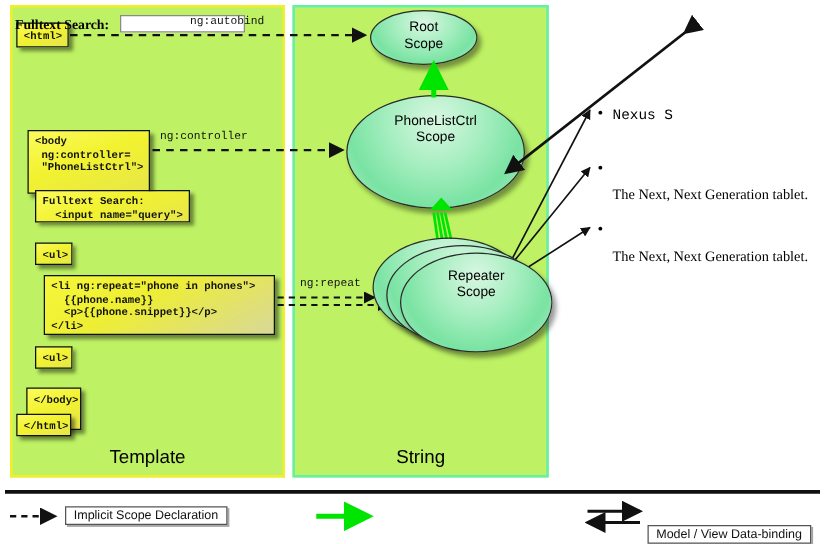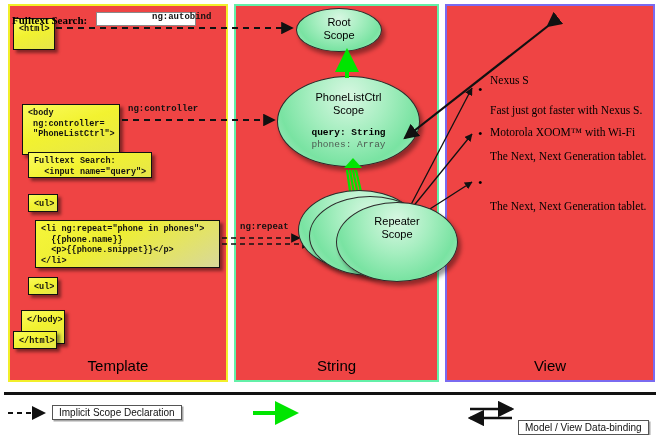--- a/index.html
+++ b/index.html
@@ -3,21 +3,21 @@
 <meta charset="utf-8">
 <style>
   html,body{margin:0;padding:0;background:#fff;}
   body{
     width:660px;height:435px;position:relative;overflow:hidden;
     font-family:"Liberation Sans", sans-serif;
   }
   #stage{position:absolute;left:0;top:0;width:660px;height:435px;}
 
   
-  .panel{position:absolute;background:#ef4444;box-sizing:border-box;}
+  .panel{position:absolute;background:#bef264;box-sizing:border-box;}
   #panel-template{left:8px;top:4px;width:220px;height:378px;border:2px solid #f2ef2a;}
   #panel-model{left:234px;top:4px;width:205px;height:378px;border:2px solid #63f0a8;}
   #panel-view{left:445px;top:4px;width:210px;height:378px;border:2px solid #7a6af0;}
 
   .panel-title{
     position:absolute;width:100%;text-align:center;bottom:6px;
     font-size:15px;color:#000;font-family:"Liberation Sans",sans-serif;
   }
 
   
@@ -29,21 +29,21 @@
     font-size:8.5px;line-height:10.5px;color:#111;
     padding:3px 5px;white-space:pre;
     box-shadow:3px 3px 3px rgba(0,0,0,0.45);
     font-weight:bold;
   }
   .codebox.grad2{
     background:linear-gradient(150deg,#f6f63a 0%,#eeee33 40%,#d8d89a 100%);
   }
   .conn-label{
     position:absolute;font-family:"Liberation Mono","DejaVu Sans Mono",monospace;
-    font-size:9px;font-weight:bold;color:#111;white-space:nowrap;
+    font-size:9px;font-weight:normal;color:#111;white-space:nowrap;
   }
 
   
   .scope{
     position:absolute;border-radius:50%;
     border:1.5px solid #2b2b2b;
     background:radial-gradient(ellipse at 50% 22%, #d8f7e2 0%, #a6eec0 38%, #79e3a2 70%, #b9eccd 100%);
     box-shadow:3px 4px 4px rgba(0,0,0,0.4);
     text-align:center;color:#000;
   }
@@ -82,21 +82,21 @@
 </style>
 </head>
 <body>
 
 <div id="stage">
 
   <div class="panel" id="panel-template">
     <div class="panel-title">Template</div>
   </div>
 
-  <div class="codebox" style="left:13px;top:18px;width:42px;height:32px;line-height:14px;">&lt;html&gt;</div>
+  <div class="codebox" style="left:13px;top:18px;width:42px;height:20px;line-height:14px;">&lt;html&gt;</div>
 
   <div class="codebox" style="left:22px;top:104px;width:98px;height:51px;">&lt;body
  ng:controller=
  "PhoneListCtrl"&gt;</div>
 
   <div class="codebox" style="left:28px;top:152px;width:124px;height:26px;">Fulltext Search:
   &lt;input name="query"&gt;</div>
 
   <div class="codebox" style="left:28px;top:194px;width:30px;height:18px;line-height:13px;">&lt;ul&gt;</div>
 
@@ -120,48 +120,39 @@
       <span>Root</span><br>
       <span>Scope</span>
     </div>
   </div>
 
   <div class="scope" style="left:277px;top:76px;width:141px;height:89px;">
     <div class="title" style="padding-top:14px;">
       <span>PhoneListCtrl</span><br>
       <span>Scope</span>
     </div>
-    <div class="props" style="margin-top:10px;">
-      <div class="b">query: String</div>
-      <div class="g">phones: Array</div>
-    </div>
   </div>
 
   <div class="scope" style="left:298px;top:190px;width:120px;height:78px;z-index:1;"></div>
   <div class="scope" style="left:309px;top:196px;width:120px;height:78px;z-index:2;"></div>
-  <div class="scope" style="left:336px;top:202px;width:120px;height:78px;z-index:3;">
+  <div class="scope" style="left:320px;top:202px;width:120px;height:78px;z-index:3;">
     <div class="title" style="padding-top:12px;">
       <span>Repeater</span><br>
       <span>Scope</span>
     </div>
   </div>
 
-  <div class="panel" id="panel-view">
-    <div class="panel-title">View</div>
-  </div>
 
   <div class="view-serif" id="view-label">Fulltext Search:</div>
   <input id="view-input" class="view-serif" type="text" placeholder="" style="">
 
   <div class="view-serif view-bullet" style="left:478px;top:82px;">•</div>
-  <div class="view-serif view-item" style="left:490px;top:74px;">Nexus S</div>
-  <div class="view-serif view-sub" style="left:490px;top:104px;">Fast just got faster with Nexus S.</div>
+  <div class="view-serif view-item" style="left:490px;top:86px;font-family:Liberation Mono, monospace;">Nexus S</div>
 
   <div class="view-serif view-bullet" style="left:478px;top:126px;">•</div>
-  <div class="view-serif view-item" style="left:490px;top:126px;">Motorola XOOM™  with Wi-Fi</div>
   <div class="view-serif view-sub" style="left:490px;top:150px;">The Next, Next Generation tablet.</div>
 
   <div class="view-serif view-bullet" style="left:478px;top:175px;">•</div>
   <div class="view-serif view-sub" style="left:490px;top:200px;">The Next, Next Generation tablet.</div>
 
   <svg class="ov" viewBox="0 0 660 435">
     <defs>
       <marker id="ah-black" markerWidth="7" markerHeight="7" refX="6" refY="3.5" orient="auto">
         <path d="M0,0 L7,3.5 L0,7 z" fill="#111"></path>
       </marker>

